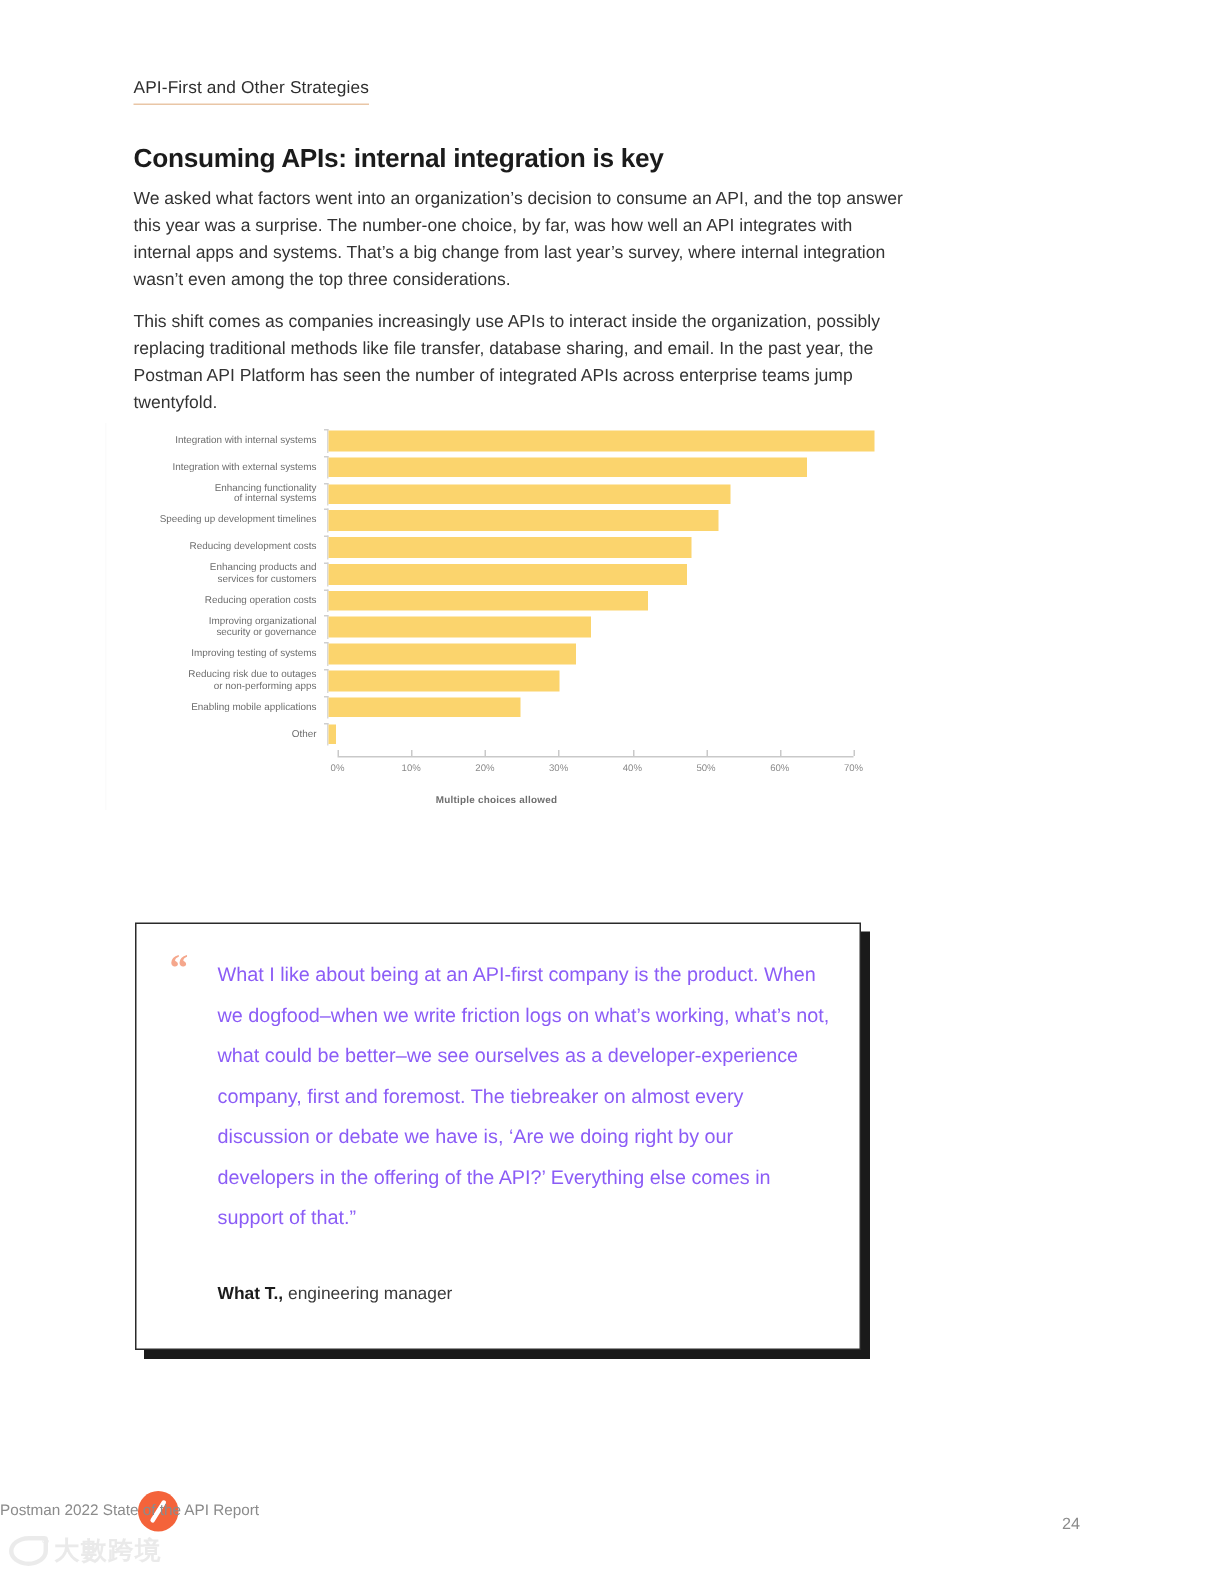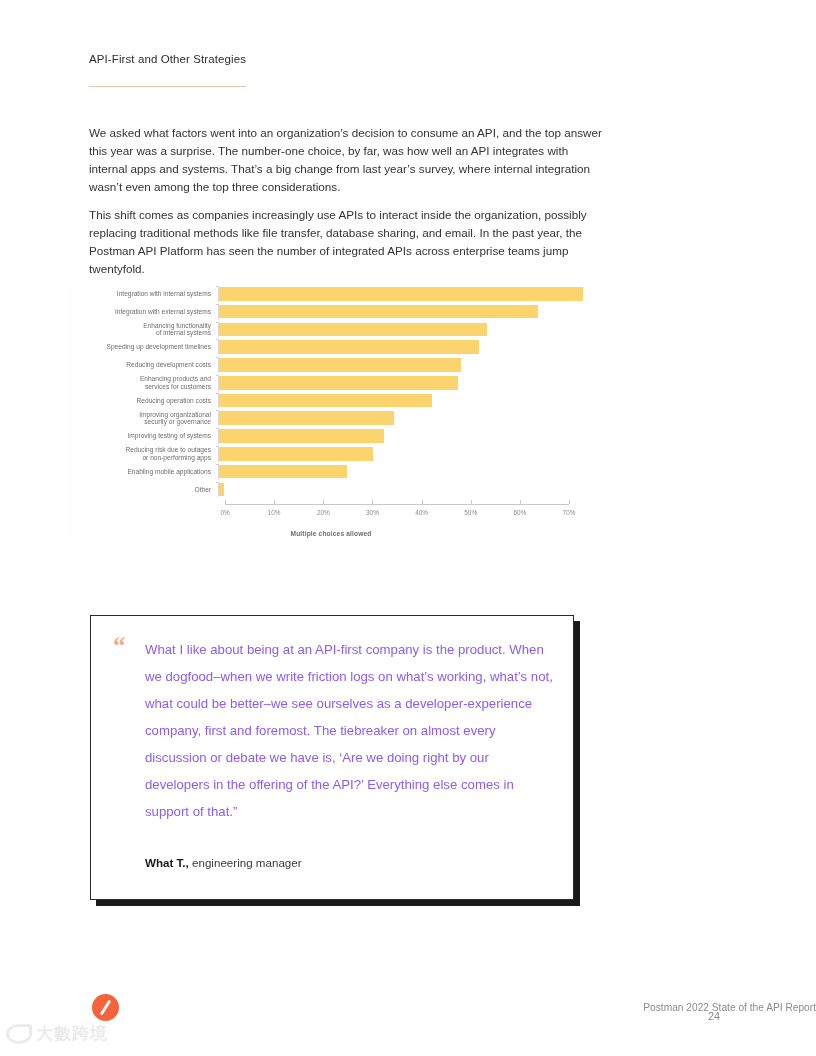--- a/index.html
+++ b/index.html
@@ -23,21 +23,21 @@
   }
 
   
   .eyebrow {
     position: absolute;
     left: 89px;
     top: 53px;
     font-size: 11.5px;
     color: #2e2e2e;
     letter-spacing: 0.1px;
-    padding-bottom: 21px;
+    padding-bottom: 4px;
     border-bottom: 1.5px solid #e9c6a6;
     display: inline-block;
     white-space: nowrap;
   }
 
   
   .headline {
     position: absolute;
     left: 89px;
     top: 83px;
@@ -218,21 +218,21 @@
     height: 17px;
     background: #ffffff;
     border-radius: 2px;
     transform: rotate(32deg);
   }
   .footer-title {
     position: absolute;
     left: 0;
     top: 1002px;
     width: 816px;
-    text-align: right;
+    text-align: left;
     font-size: 10.2px;
     color: #8b8b8b;
   }
   .footer-page {
     position: absolute;
     right: 96px;
     top: 1010px;
     font-size: 10.8px;
     color: #8b8b8b;
   }
@@ -270,20 +270,21 @@
     letter-spacing: 1px;
   }
 </style>
 </head>
 <body>
 
 <div class="page">
 
   <div class="eyebrow">API-First and Other Strategies</div>
 
+  <h1 class="headline">Consuming APIs: internal integration is key</h1>
 
   <p class="para p1">We asked what factors went into an organization’s decision to consume an API, and the top answer this year was a surprise. The number-one choice, by far, was how well an API integrates with internal apps and systems. That’s a big change from last year’s survey, where internal integration wasn’t even among the top three considerations.</p>
   <p class="para p2">This shift comes as companies increasingly use APIs to interact inside the organization, possibly replacing traditional methods like file transfer, database sharing, and email. In the past year, the Postman API Platform has seen the number of integrated APIs across enterprise teams jump twentyfold.</p>
 
   <div class="chart-wrap">
     <div class="chart-rows" id="chart-rows">
         <div class="row">
           <div class="row-label">Integration with internal systems</div>
           <div class="row-track">
             <div class="bar" style="width: 97.8571%;"></div>

